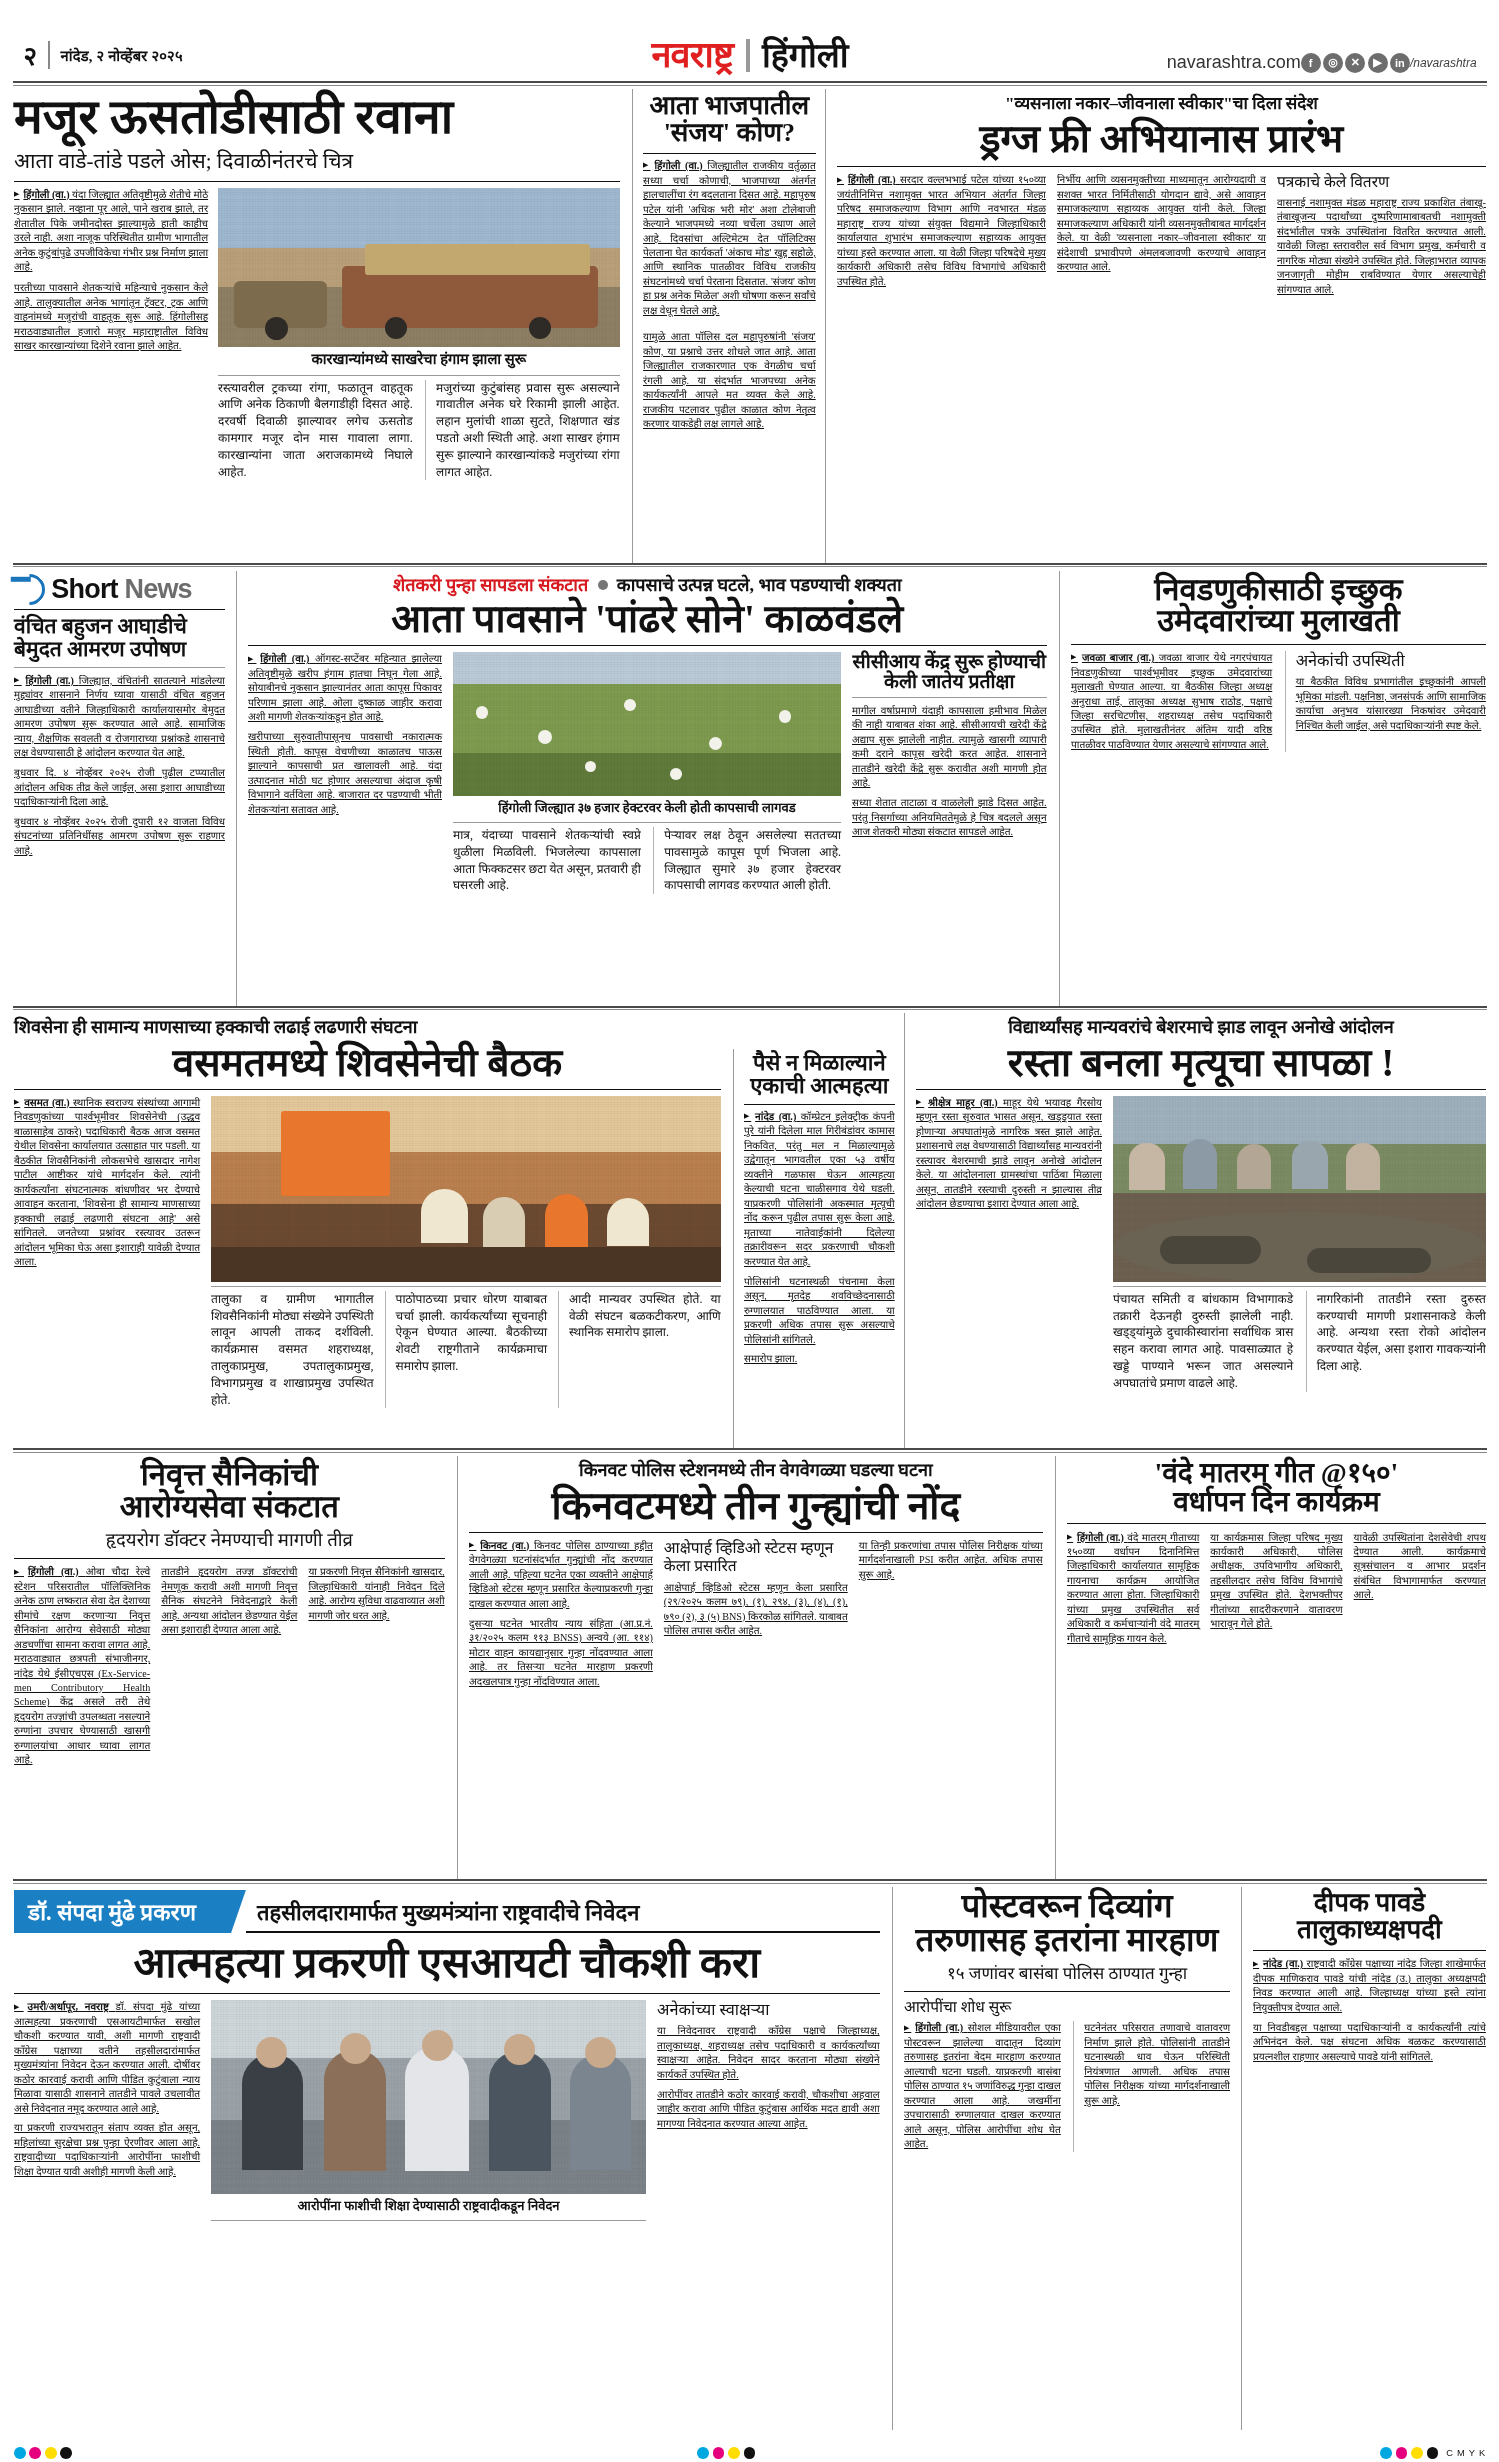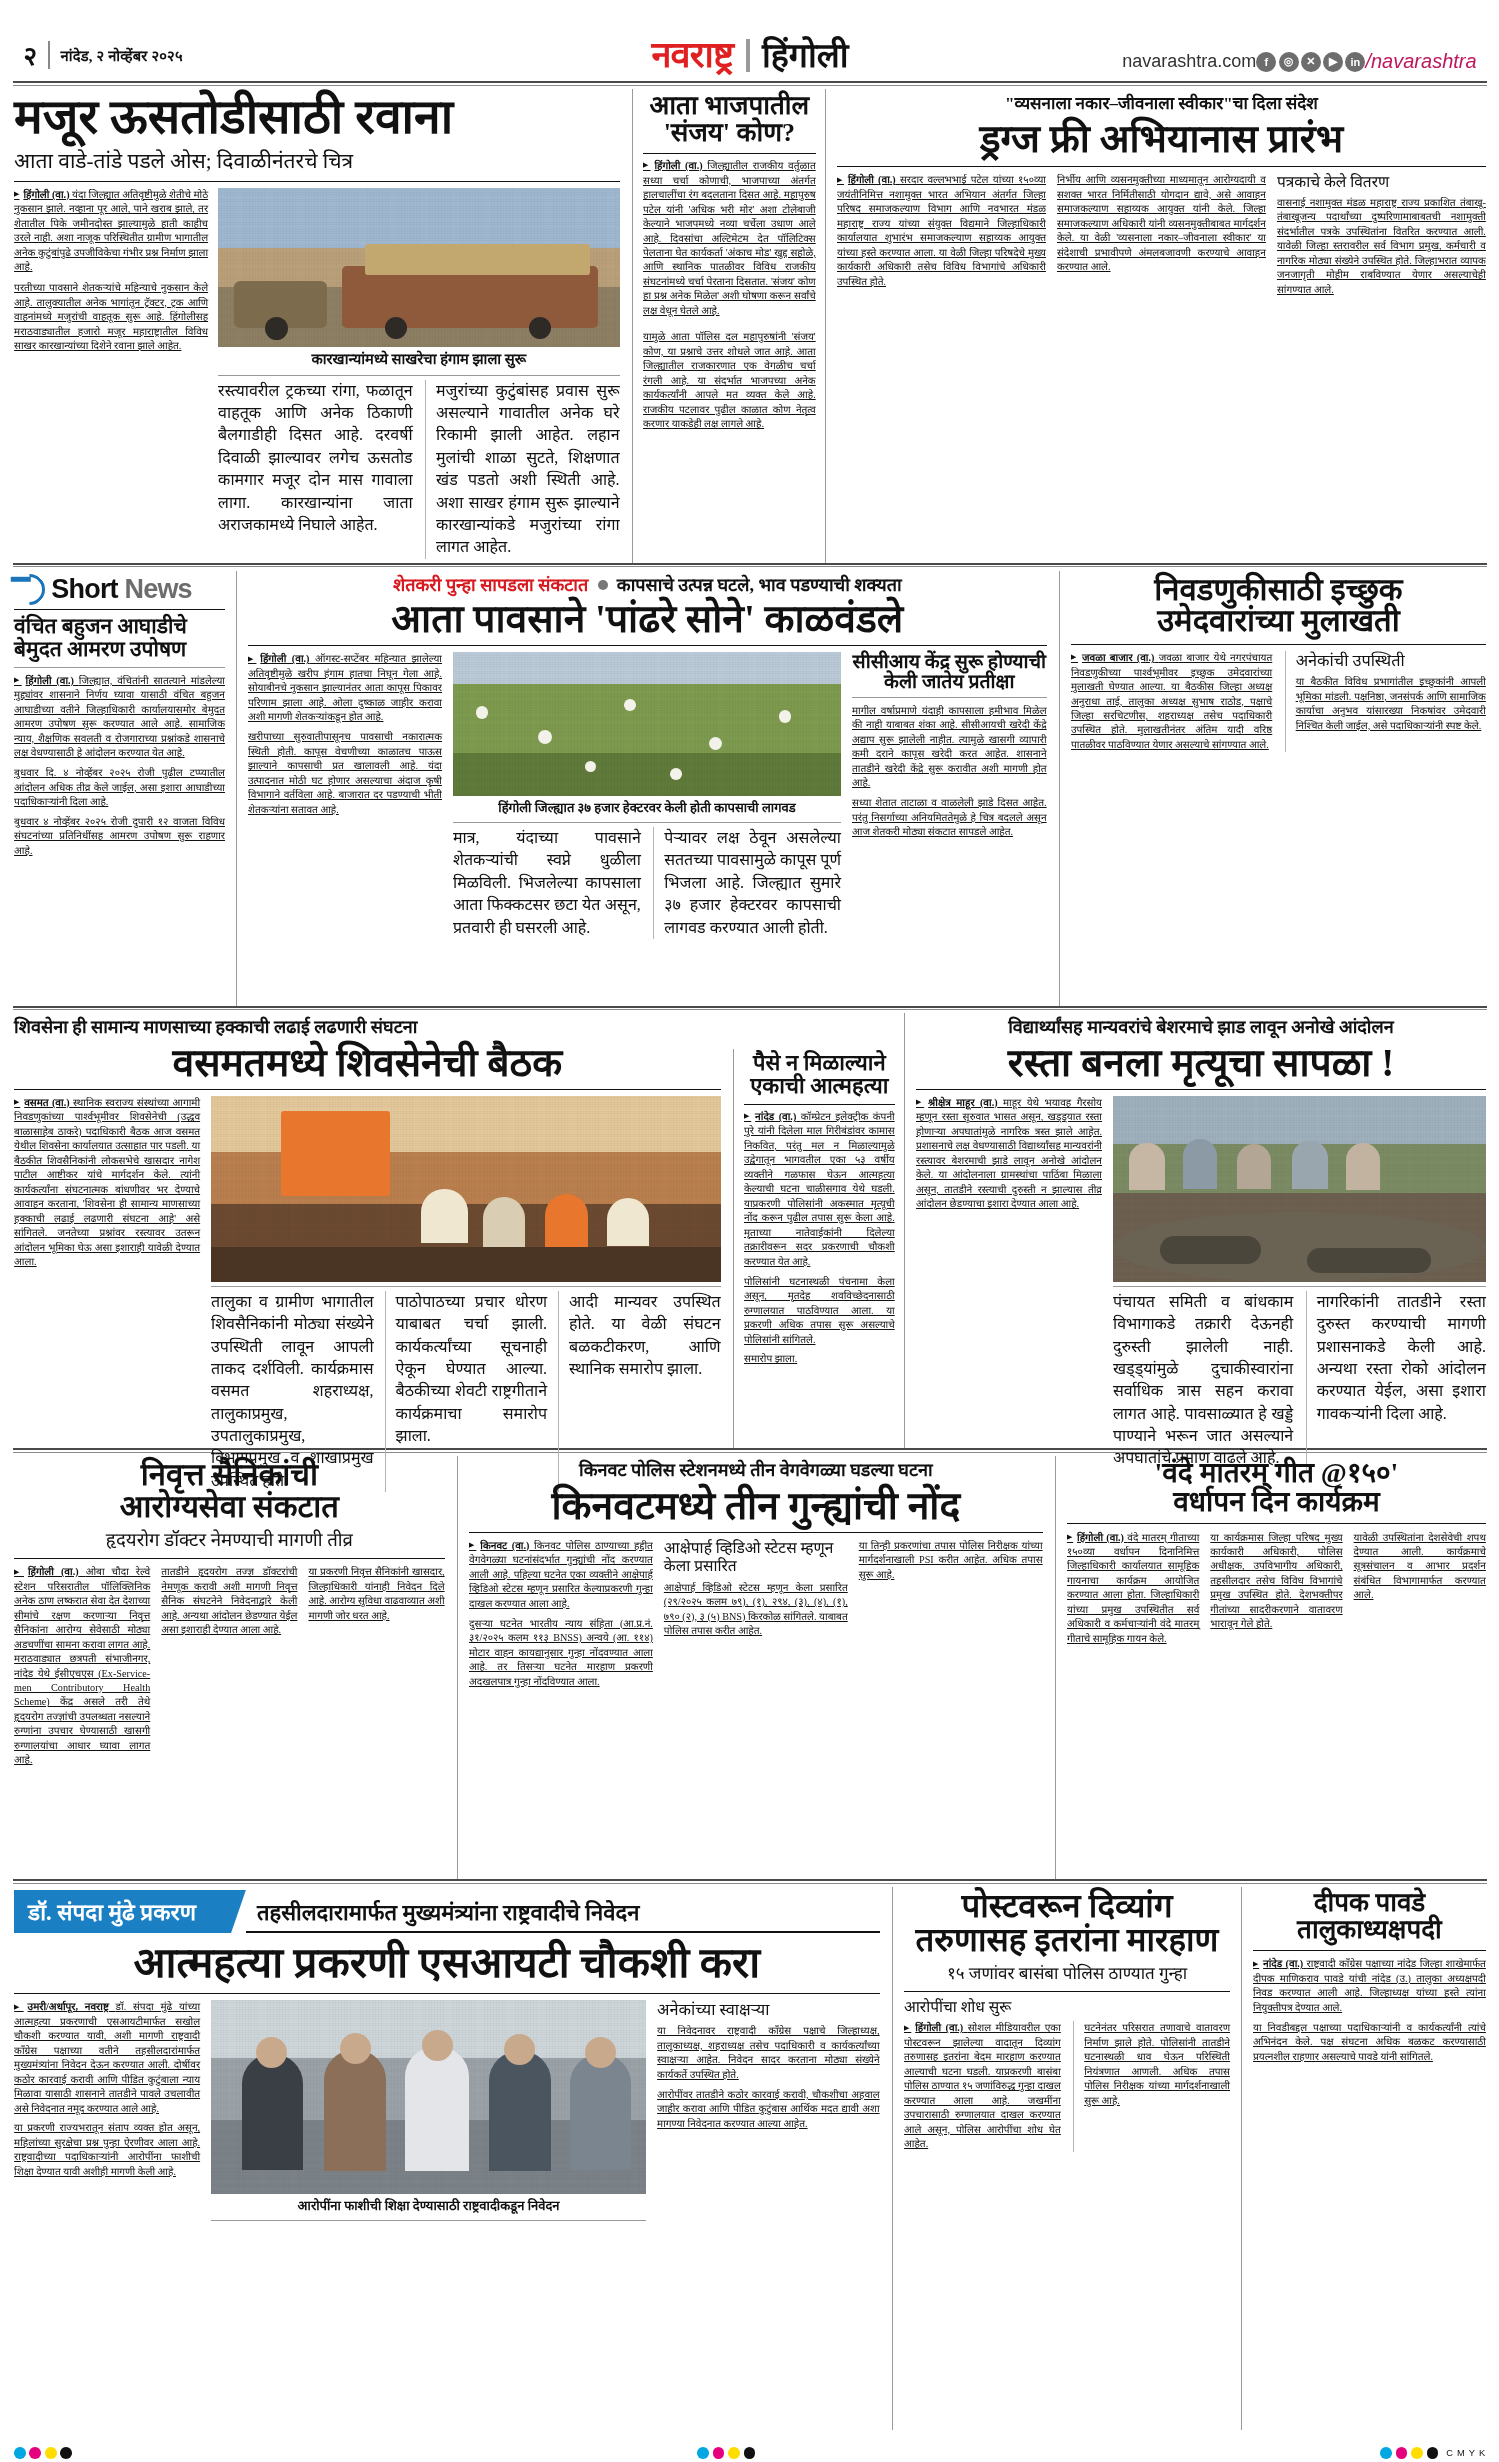--- a/index.html
+++ b/index.html
@@ -21,40 +21,40 @@
   .mh-logo { color:#e02020; font-size:36px; font-weight:900; letter-spacing:-0.8px; line-height:1;
              font-family:"Liberation Sans", sans-serif; }
   .mh-vbar { width:3.9px; height:33px; background:#9a9a9a; }
   .mh-edition { font-size:34px; font-weight:800; line-height:1; font-family:"Liberation Sans", sans-serif;}
   .mh-right { width:33%; display:flex; align-items:center; justify-content:flex-end; gap:0; padding-right:12.4px;}
   .mh-site { font-size:18px; font-family:"Liberation Sans", sans-serif; color:#333; }
   .soc { display:flex; gap:2.3px; }
   .soc span { width:20px; height:20px; border-radius:50%; background:#6d6d6d; color:#fff;
               font-size:11px; display:flex; align-items:center; justify-content:center;
               font-family:"Liberation Sans", sans-serif; font-weight:700;}
-  .mh-handle { font-size:20px; font-family:"Liberation Sans", sans-serif; color:#be185d; font-style:italic;}
+  .mh-handle { font-size:12px; font-family:"Liberation Sans", sans-serif; color:#404040; font-style:italic;}
 
   .rule-thick { border-top:2.3px solid #4a4a4a; border-bottom:0.8px solid #8a8a8a; height:4.7px; margin:0 1.6px 3.1px; }
   .hr-b { border-top:1.6px solid #111; margin:4.7px 0; }
   .hr-t { border-top:0.8px solid #999; margin:3.9px 0; }
 
   
   .kicker { font-size:14.7px; font-weight:700; text-align:center; line-height:1.25; }
   .kicker.red { color:#d71920; }
   .hl { font-weight:800; line-height:1.02; text-align:center; font-family:"Liberation Serif", serif; }
   .h-xxl { font-size:48px; }
   .h-xl  { font-size:39px; }
   .h-l   { font-size:31px; }
   .h-m   { font-size:26px; }
   .h-s   { font-size:21px; }
   .sub { font-size:18.6px; font-weight:400; text-align:center; line-height:1.2; }
   .body-txt { font-size:10.2px; line-height:1.42; text-align:justify; hyphens:auto;text-decoration:underline; }
   .body-txt .lead { font-weight:700; }
   .arrow::before { content:"\25B6"; font-size:7px; color:#111; margin-right:3.9px; vertical-align:1.6px;}
-  .cap { font-size:16px; line-height:1.4; text-align:justify; }
+  .cap { font-size:12px; line-height:1.4; text-align:justify; }
   .photo { background:#cfd6cf; position:relative; overflow:hidden; }
   .photo-cap { font-size:14.7px; font-weight:700; text-align:center; padding:3.9px 1.6px 2.3px; line-height:1.2;}
 
   .cols2 { display:grid; grid-template-columns:1fr 1fr; gap:12.4px; }
   .cols3 { display:grid; grid-template-columns:1fr 1fr 1fr; gap:11px; }
   .vsep { border-left:0.8px solid #b4b4b4; padding-left:10px; }
 
   
   .band { display:flex; }
   .col-sep { border-left:0.8px solid #9a9a9a; }

